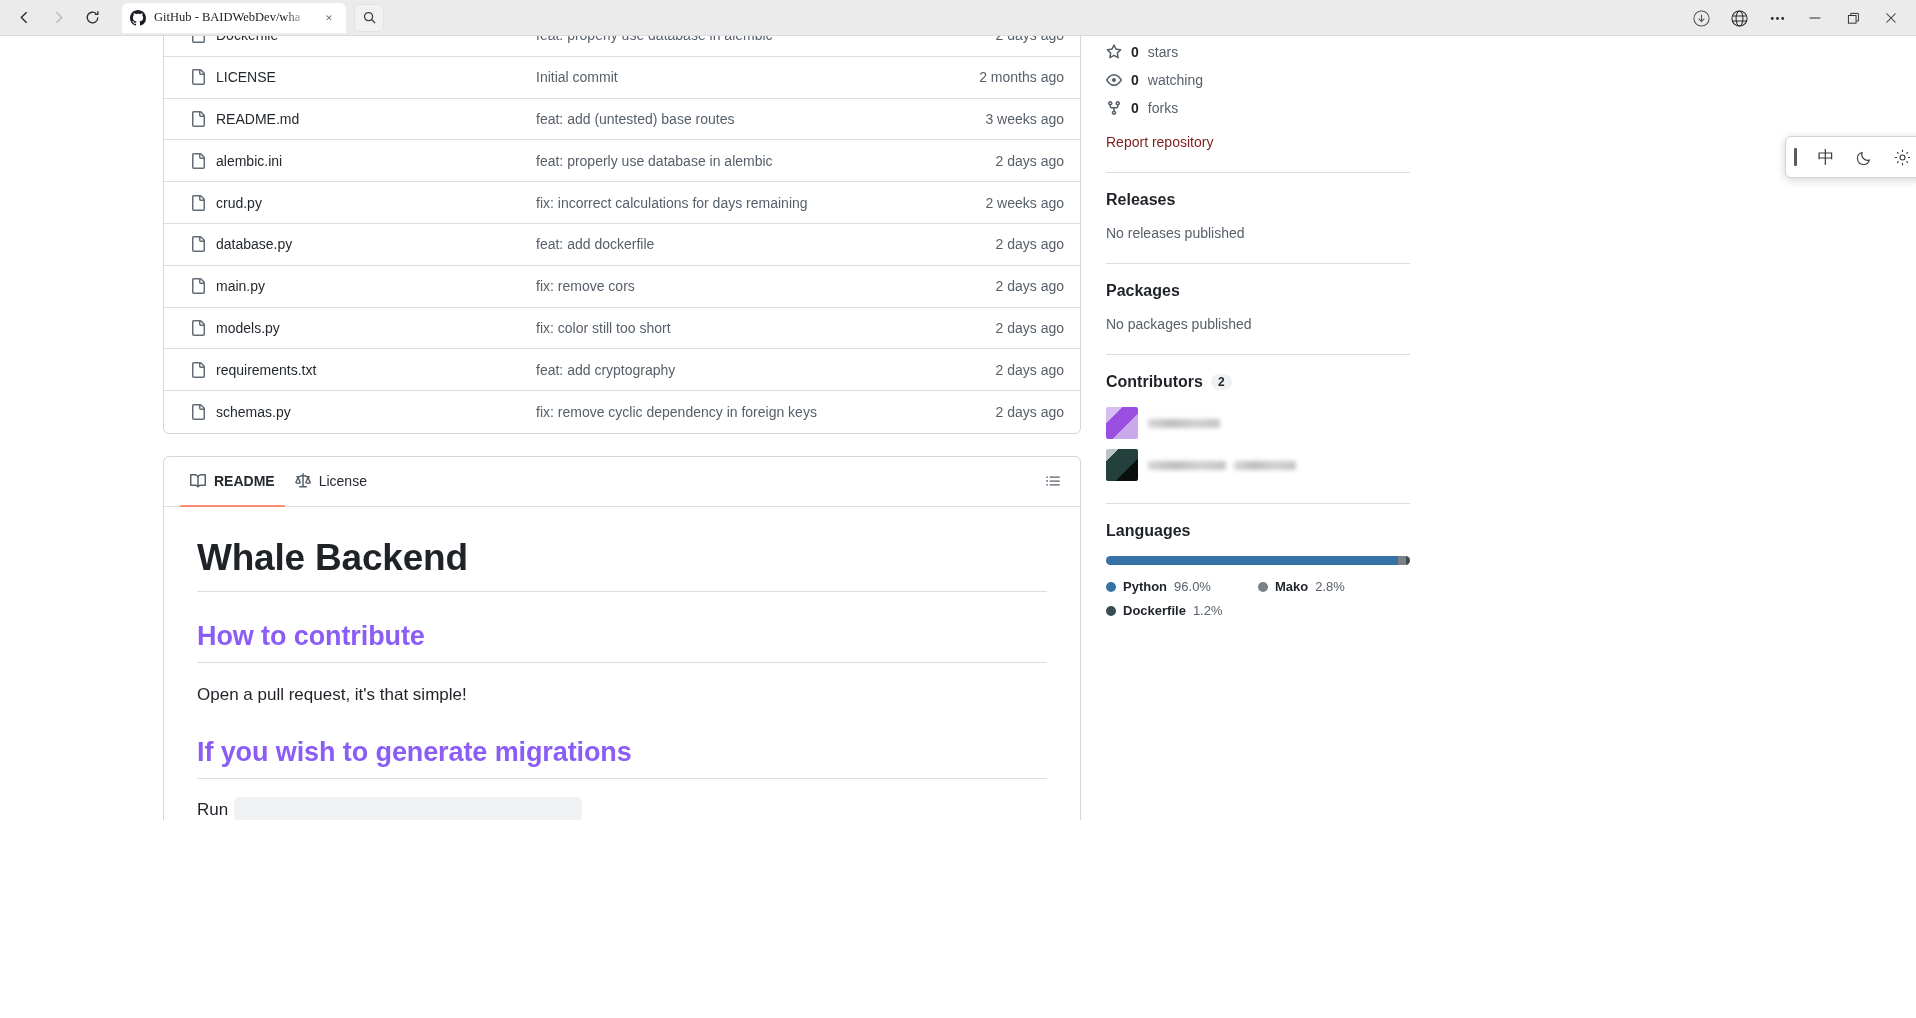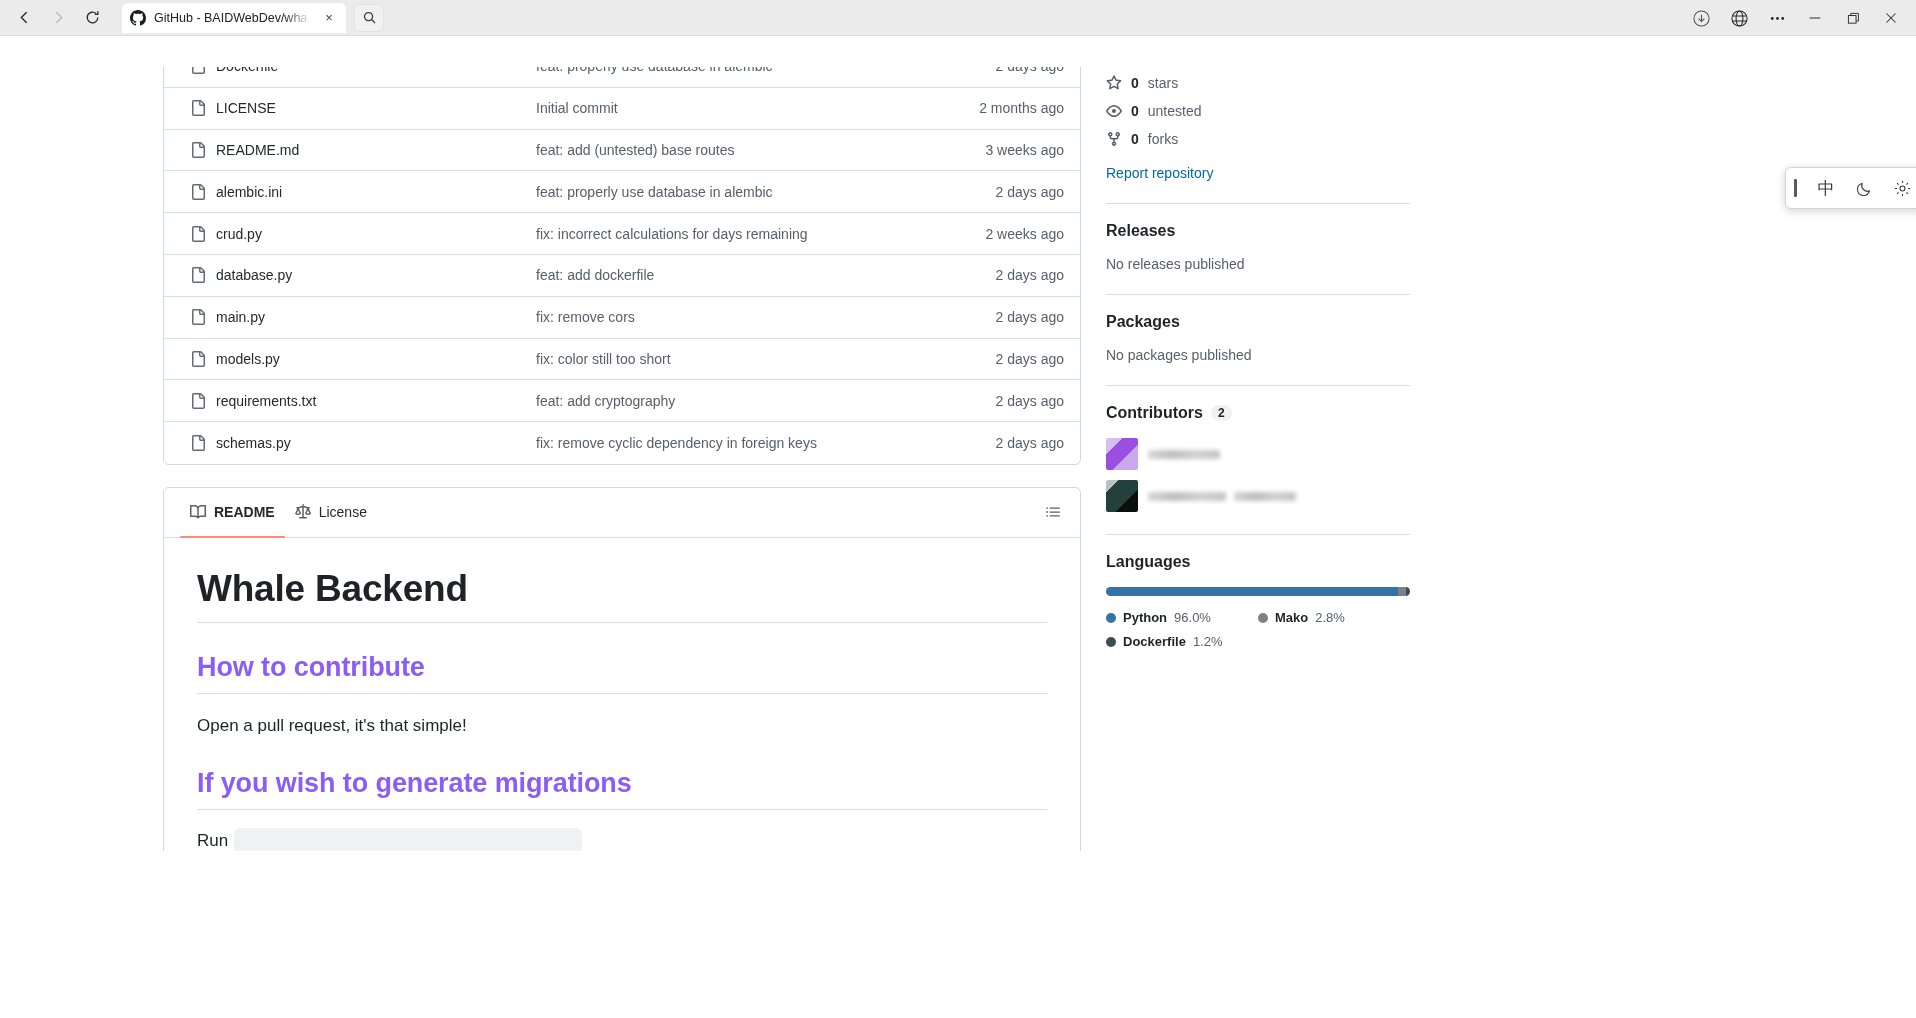--- a/index.html
+++ b/index.html
@@ -28,20 +28,21 @@
   .nav-btn.disabled { color: #b9b9b9; }
   .tabstrip { display: flex; align-items: center; margin-left: 14px; gap: 2px; }
   .tab {
     height: 30px; width: 224px;
     background: #ffffff;
     border-radius: 6px 6px 0 0;
     display: flex; align-items: center;
     padding: 0 8px;
     gap: 8px;
     position: relative;
+    font-family: Liberation Serif, serif;
   }
   .tab-favicon { width: 16px; height: 16px; flex: 0 0 16px; }
   .tab-title {
     font-size: 12.5px; color: #202124;
     white-space: nowrap; overflow: hidden;
     flex: 1;
     -webkit-mask-image: linear-gradient(to right, #000 82%, transparent 100%);
     mask-image: linear-gradient(to right, #000 82%, transparent 100%);
   }
   .tab-close {
@@ -70,21 +71,20 @@
     border-radius: 4px;
   }
 
   
   .page {
     position: relative;
     width: 100%;
     height: 784px;
     background: #ffffff;
     overflow: hidden;
-    margin-top: 31px;
   }
 
   .content-wrap {
     display: flex;
     padding: 0 0 0 0;
     position: relative;
   }
 
   
   .main-col {
@@ -216,21 +216,21 @@
   }
   .stat-row {
     display: flex; align-items: center;
     gap: 9px;
     margin-bottom: 12px;
     color: #57606a;
   }
   .stat-row .ico { width: 16px; height: 16px; flex: 0 0 16px; color: #57606a; }
   .stat-row b { color: #1f2328; font-weight: 600; }
   .stat-row .lbl { color: #57606a; }
-  .report-link { color: #0369a1; font-size: 14px; margin-top: 18px; display:block; }
+  .report-link { color: #7f1d1d; font-size: 14px; margin-top: 18px; display:block; }
   .sb-divider {
     height: 1px; background: #d8dee4;
     margin: 22px 0 18px 0;
   }
   .sb-title {
     font-size: 16px; font-weight: bold; color: #1f2328;
     margin-bottom: 16px;
     display: flex; align-items: center; gap: 8px;
   }
   .count-badge {
@@ -530,21 +530,21 @@
                 <path d="M8 .25a.75.75 0 0 1 .673.418l1.882 3.815 4.21.612a.75.75 0 0 1 .416 1.279l-3.046 2.97.719 4.192a.751.751 0 0 1-1.088.791L8 12.347l-3.766 1.98a.75.75 0 0 1-1.088-.79l.72-4.194L.818 6.374a.75.75 0 0 1 .416-1.28l4.21-.611L7.327.668A.75.75 0 0 1 8 .25Zm0 2.445L6.615 5.5a.75.75 0 0 1-.564.41l-3.097.45 2.24 2.184a.75.75 0 0 1 .216.664l-.528 3.084 2.769-1.456a.75.75 0 0 1 .698 0l2.77 1.456-.53-3.084a.75.75 0 0 1 .216-.664l2.24-2.183-3.096-.45a.75.75 0 0 1-.564-.41L8 2.694Z"></path>
               </svg></span>
             <b>0</b>
             <span class="lbl">stars</span>
           </div>
           <div class="stat-row">
             <span class="ico"><svg width="16" height="16" viewBox="0 0 16 16" fill="currentColor">
                 <path d="M8 2c1.981 0 3.671.992 4.933 2.078 1.27 1.091 2.187 2.345 2.637 3.023a1.62 1.62 0 0 1 0 1.798c-.45.678-1.367 1.932-2.637 3.023C11.67 13.008 9.981 14 8 14c-1.981 0-3.671-.992-4.933-2.078C1.797 10.83.88 9.576.43 8.898a1.62 1.62 0 0 1 0-1.798c.45-.677 1.367-1.931 2.637-3.022C4.33 2.992 6.019 2 8 2ZM1.679 7.932a.12.12 0 0 0 0 .136c.411.622 1.241 1.75 2.366 2.717C5.176 11.758 6.527 12.5 8 12.5c1.473 0 2.825-.742 3.955-1.715 1.124-.967 1.954-2.096 2.366-2.717a.12.12 0 0 0 0-.136c-.412-.621-1.242-1.75-2.366-2.717C10.824 4.242 9.473 3.5 8 3.5c-1.473 0-2.825.742-3.955 1.715-1.124.967-1.954 2.096-2.366 2.717ZM8 10a2 2 0 1 1-.001-3.999A2 2 0 0 1 8 10Z"></path>
               </svg></span>
             <b>0</b>
-            <span class="lbl">untested</span>
+            <span class="lbl">watching</span>
           </div>
           <div class="stat-row">
             <span class="ico"><svg width="16" height="16" viewBox="0 0 16 16" fill="currentColor">
                 <path d="M5 5.372v.878c0 .414.336.75.75.75h4.5a.75.75 0 0 0 .75-.75v-.878a2.25 2.25 0 1 1 1.5 0v.878a2.25 2.25 0 0 1-2.25 2.25h-1.5v2.128a2.251 2.251 0 1 1-1.5 0V8.5h-1.5A2.25 2.25 0 0 1 3.5 6.25v-.878a2.25 2.25 0 1 1 1.5 0ZM5 3.25a.75.75 0 1 0-1.5 0 .75.75 0 0 0 1.5 0Zm6.75.75a.75.75 0 1 0 0-1.5.75.75 0 0 0 0 1.5Zm-3 8.75a.75.75 0 1 0-1.5 0 .75.75 0 0 0 1.5 0Z"></path>
               </svg></span>
             <b>0</b>
             <span class="lbl">forks</span>
           </div>
         </div>
 

